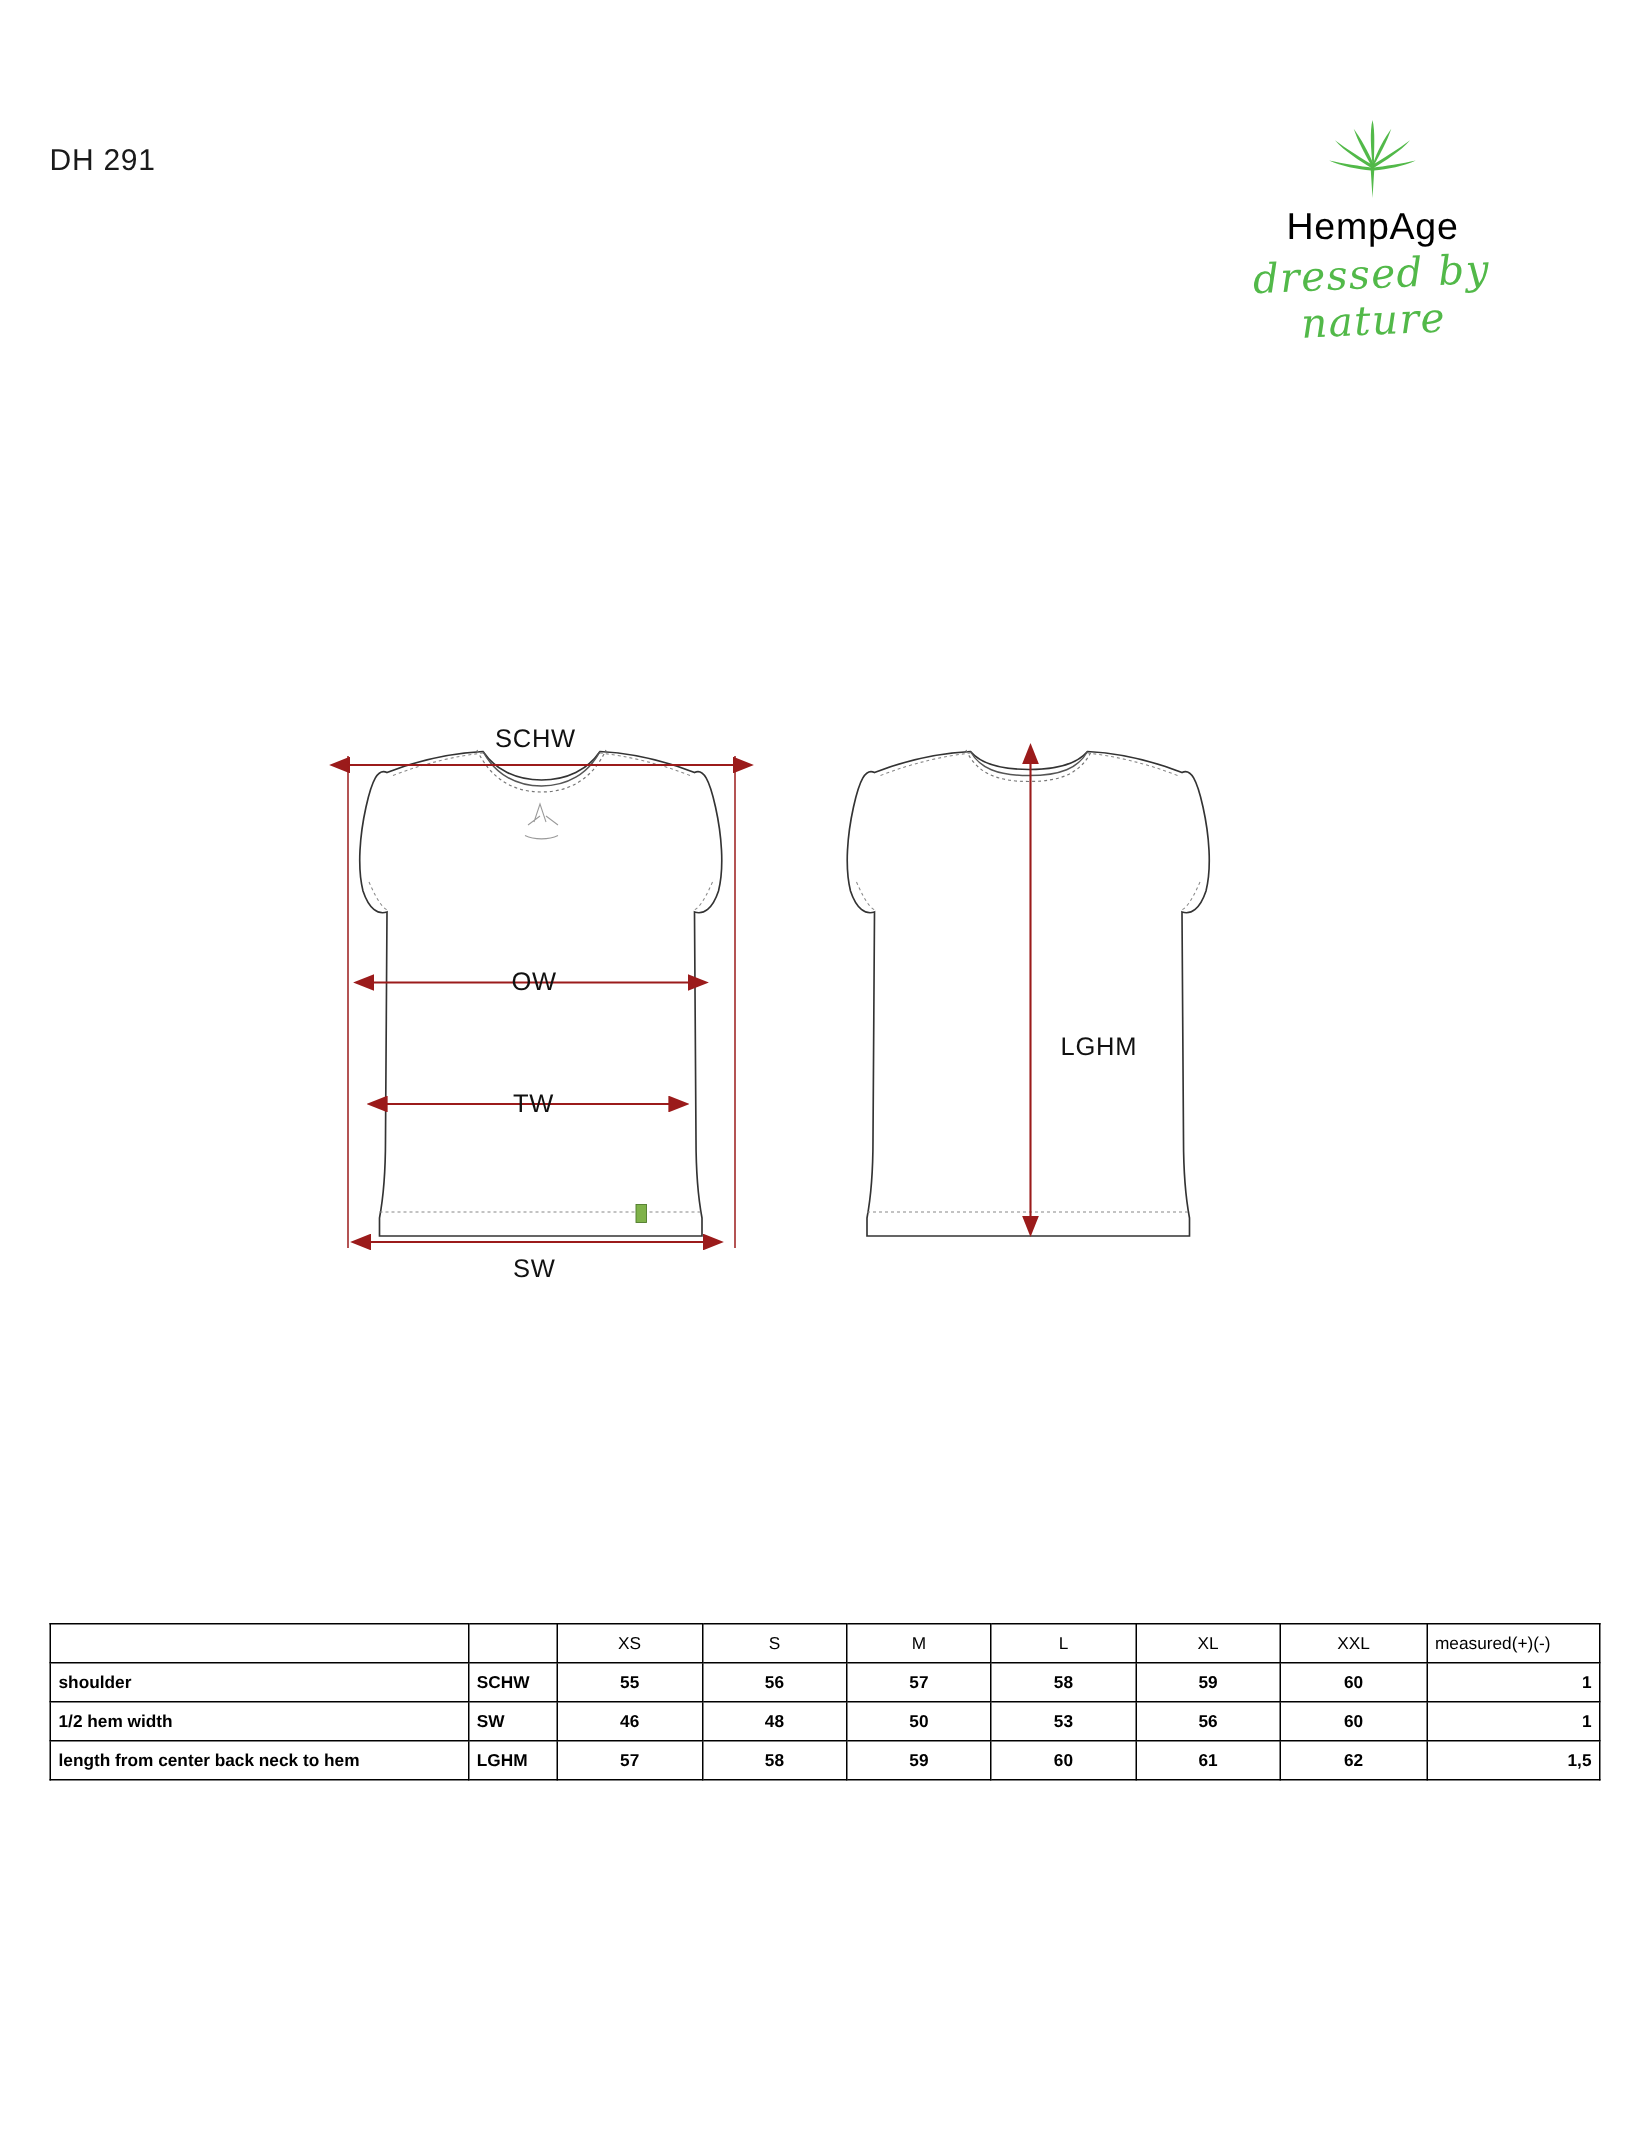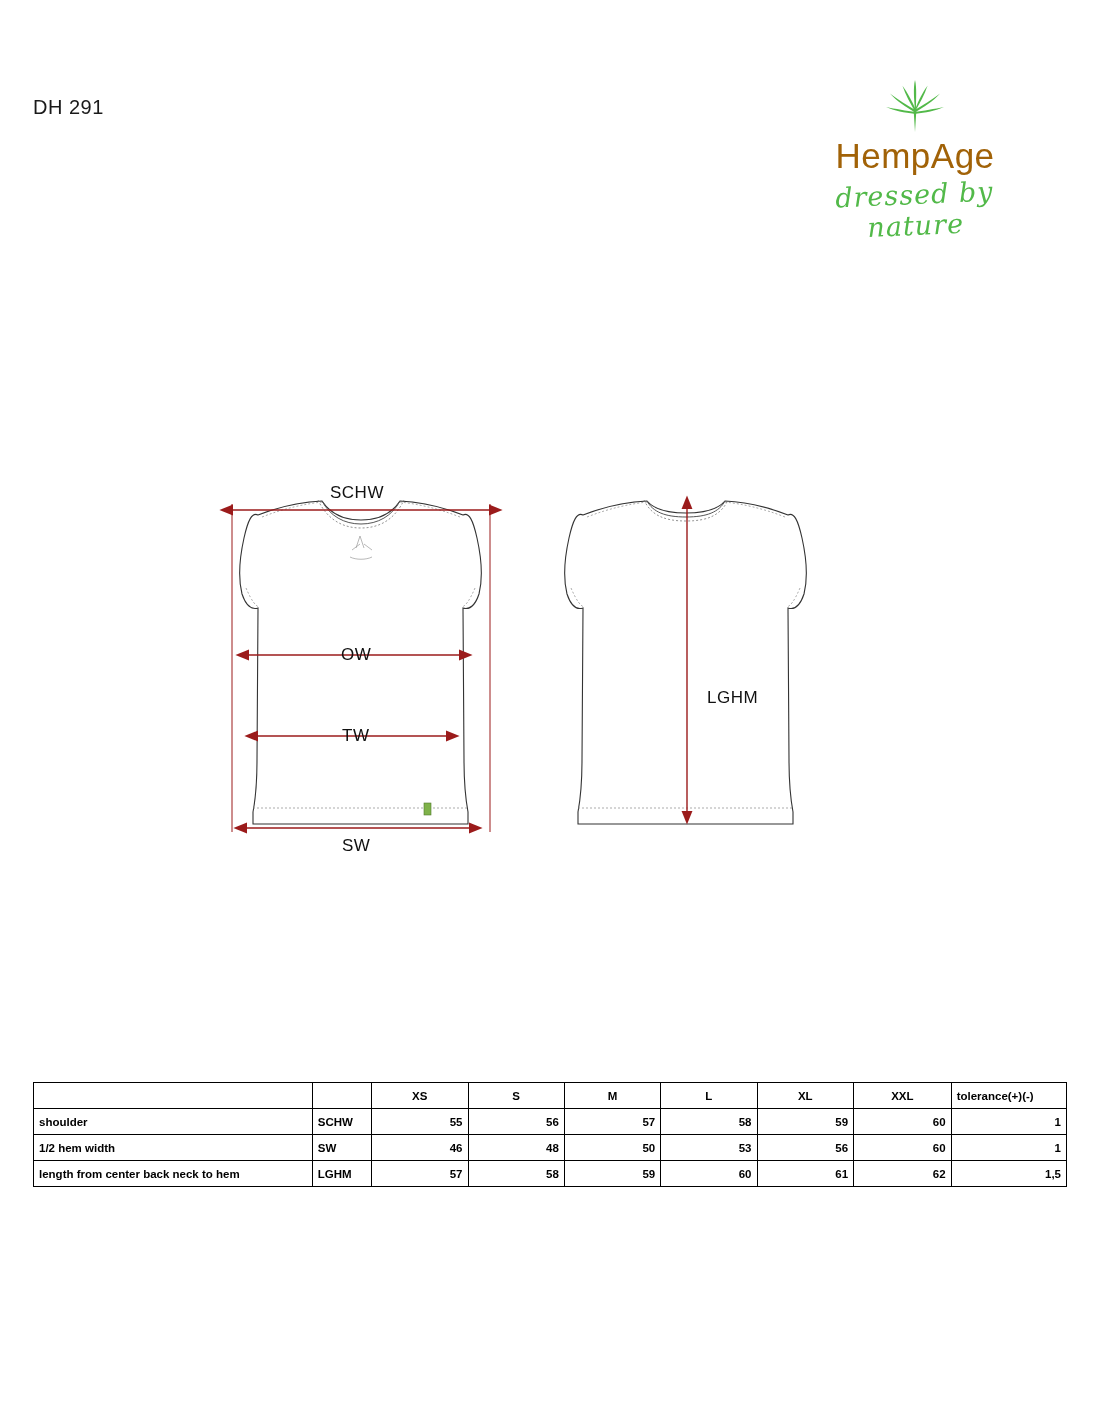--- a/index.html
+++ b/index.html
@@ -33,22 +33,22 @@
     width: 260px;
     text-align: center;
   }
   #brand-leaf {
     display: block;
     margin: 0 auto 6px auto;
     width: 70px;
     height: 52px;
   }
   #brand-name {
-    font-size: 35px;
-    color: #a16207;
+    font-size: 25px;
+    color: #000000;
     letter-spacing: 0.5px;
     line-height: 1.05;
   }
   #brand-tagline {
     margin-top: 4px;
     font-family: "DejaVu Serif", serif;
     font-style: italic;
     font-size: 27px;
     color: #52b949;
     letter-spacing: 1px;
@@ -82,26 +82,26 @@
     color: #000;
   }
   #measure-table td, #measure-table th {
     border: 1px solid #000000;
     padding: 3px 5px;
     height: 19px;
     font-weight: bold;
     vertical-align: middle;
   }
   #measure-table th {
-    font-weight: bold;
+    font-weight: normal;
     text-align: center;
   }
   .col-desc { width: 300px; text-align: left; }
   .col-abbr { width: 50px; text-align: left; }
-  .col-size { width: 96px; text-align: right; }
+  .col-size { width: 96px; text-align: center; }
   .col-tol  { width: 110px; text-align: right; }
   th.col-desc, th.col-abbr { border-bottom: 1px solid #000; }
   .hdr-blank { background: #fff; }
 </style>
 </head>
 <body>
 
 <div id="doc-code">DH 291</div>
 
 <div id="brand-block">
@@ -227,21 +227,21 @@
   <thead>
     <tr>
       <th class="col-desc hdr-blank"></th>
       <th class="col-abbr hdr-blank"></th>
       <th class="col-size">XS</th>
       <th class="col-size">S</th>
       <th class="col-size">M</th>
       <th class="col-size">L</th>
       <th class="col-size">XL</th>
       <th class="col-size">XXL</th>
-      <th class="col-tol" style="text-align:left;">tolerance(+)(-)</th>
+      <th class="col-tol" style="text-align:left;">measured(+)(-)</th>
     </tr>
   </thead>
   <tbody>
     <tr>
       <td class="col-desc">shoulder</td>
       <td class="col-abbr">SCHW</td>
       <td class="col-size">55</td>
       <td class="col-size">56</td>
       <td class="col-size">57</td>
       <td class="col-size">58</td>

